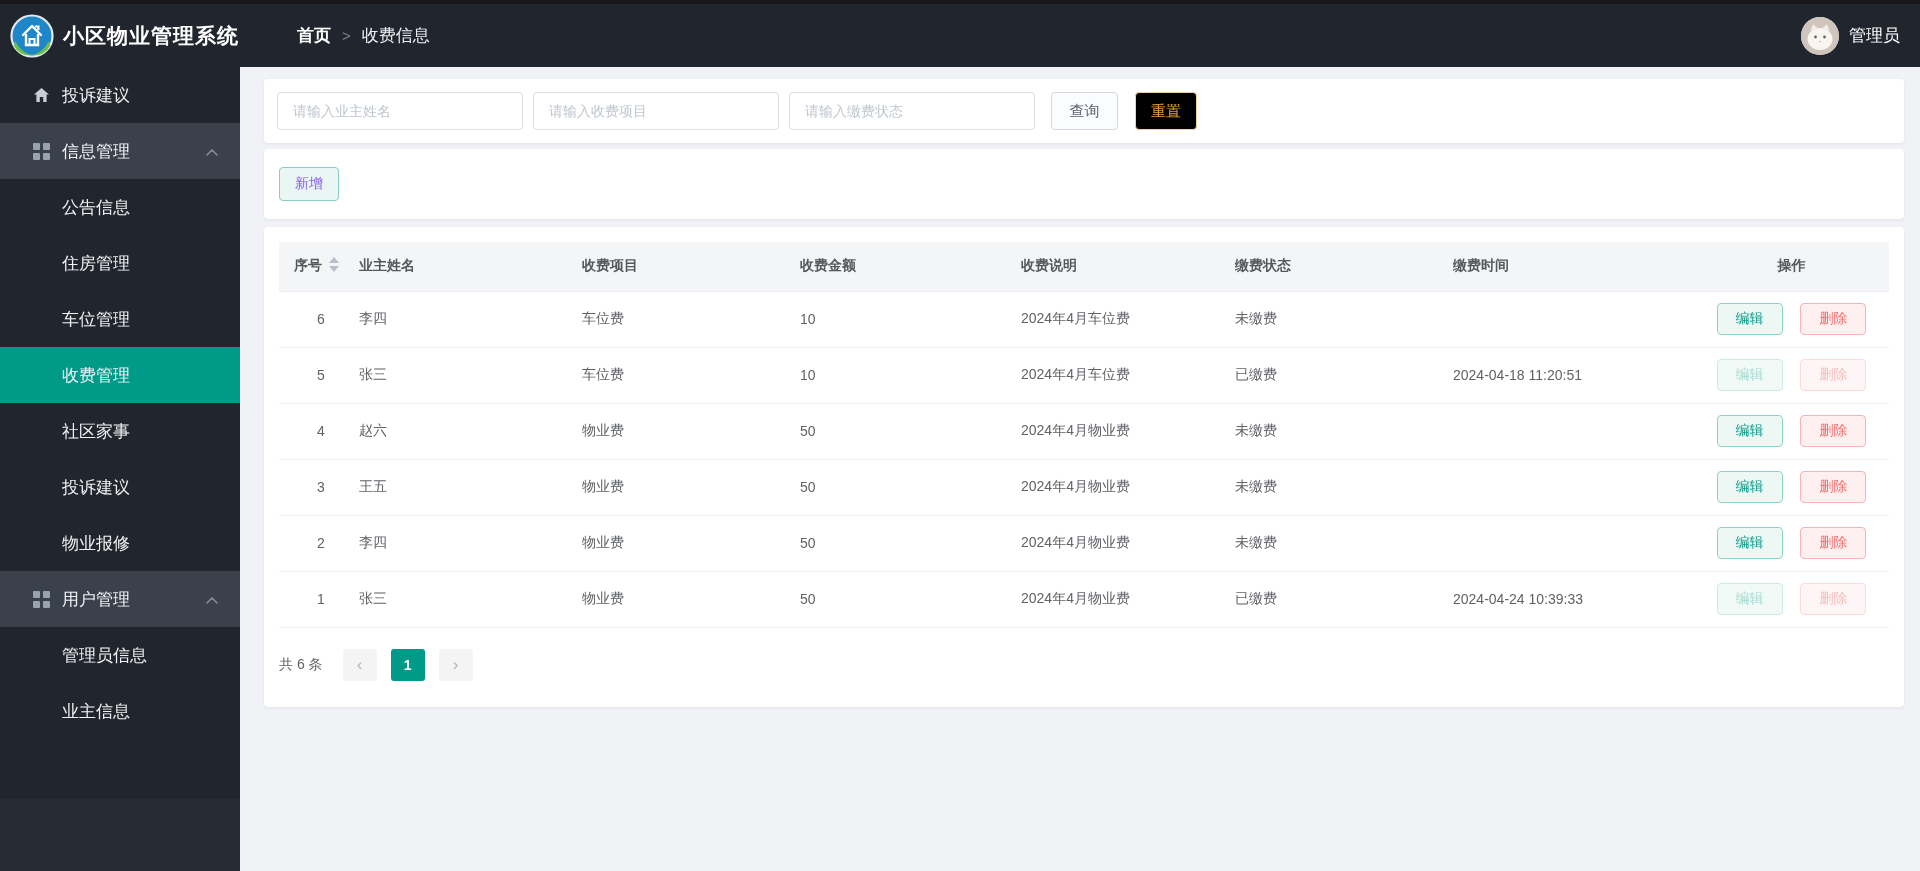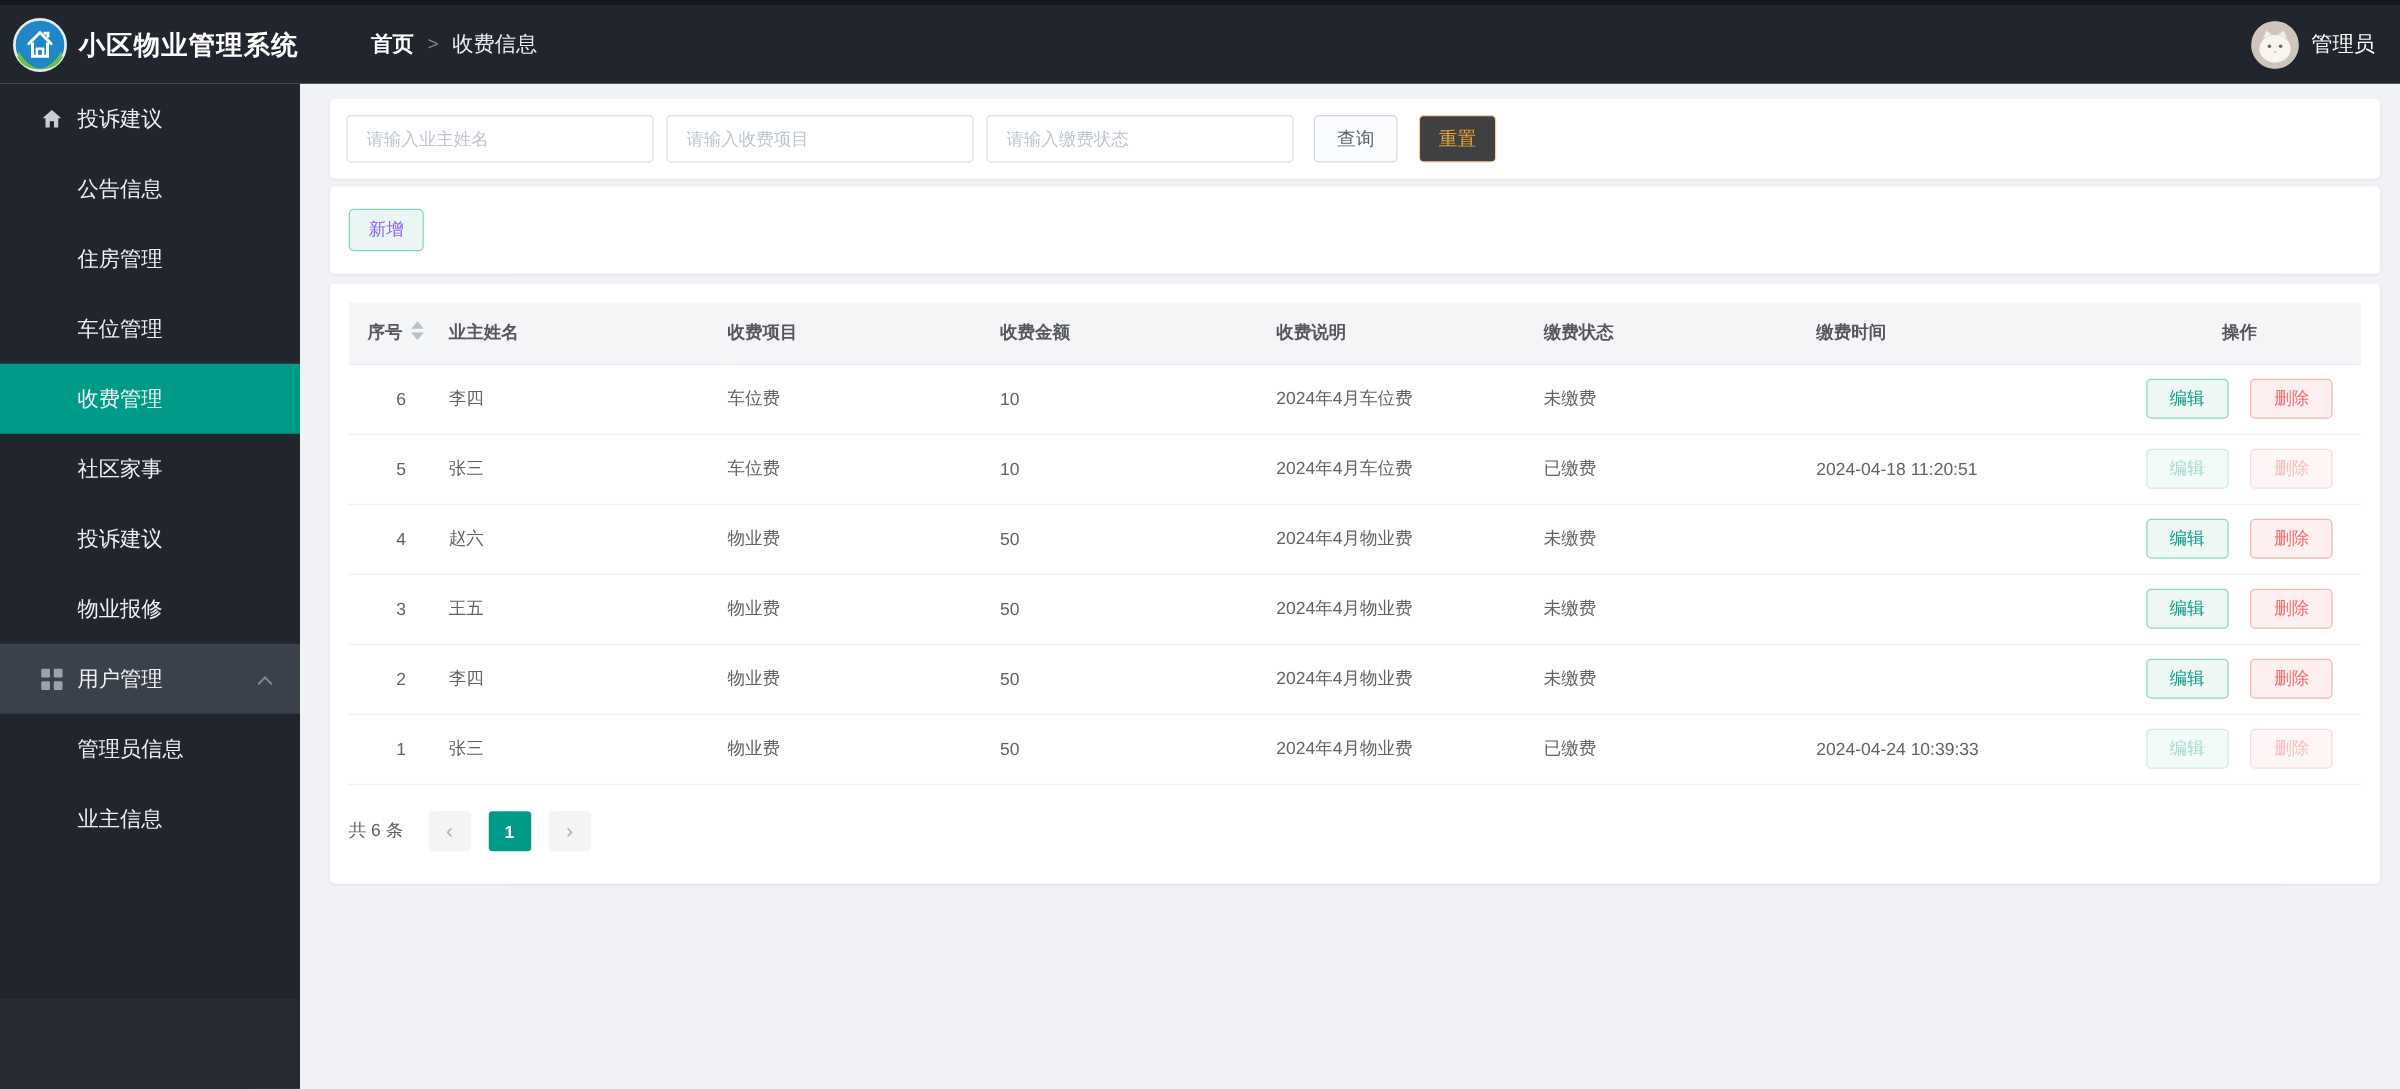--- a/index.html
+++ b/index.html
@@ -41,21 +41,21 @@
   .card { background:#fff; border-radius:4px; box-shadow:0 1px 3px rgba(0,0,0,.07); }
   .search-card { height:64px; display:flex; align-items:center; padding:0 13px; }
   .search-input {
     width:246px; height:38px; border:1px solid #dcdfe6; border-radius:4px;
     padding:0 15px; font-size:14px; color:#606266; margin-right:10px; outline:none;
     font-family:Liberation Sans, sans-serif;
   }
   .search-input::placeholder { color:#bfc6cf; }
   button { font-family:inherit; cursor:pointer; }
   .btn-query { margin-left:6px; width:67px; height:38px; background:#fbfcfd; border:1px solid #d3d8e0; border-radius:4px; color:#5b6270; font-size:15px; }
-  .btn-reset { margin-left:17px; width:62px; height:38px; background:#404040; border:1px solid #f3d19e; border-radius:4px; color:#e6a23c; font-size:15px; }
+  .btn-reset { margin-left:17px; width:62px; height:38px; background:#000000; border:1px solid #f3d19e; border-radius:4px; color:#e6a23c; font-size:15px; }
   .toolbar-card { height:70px; margin-top:6px; display:flex; align-items:center; padding:0 15px; }
   .btn-add { width:60px; height:34px; background:#e9f6f3; border:1px solid #87cfc2; border-radius:4px; color:#8b5cf6; font-size:14px; }
   .table-card { margin-top:8px; padding:15px 15px 26px; }
   table { width:100%; border-collapse:collapse; table-layout:fixed; font-size:14px; color:#5f6266; }
   thead th {
     background:#f4f5f7; height:49px; text-align:left; font-weight:600; color:#55575b;
     border-bottom:1px solid #e9ecf2;
   }
   th.c-seq { padding-left:15px; }
   th.c-op, td.c-op { text-align:center; }
@@ -120,20 +120,35 @@
 <aside class="sidebar">
   <div class="side-item t-root">
       <span class="si-icon">
         <svg viewBox="0 0 17 17" width="17" height="17">
           <path d="M8.5 1 L16 7.6 H13.6 V15 H10.2 V10 H6.8 V15 H3.4 V7.6 H1 Z" fill="#c9ced6"></path>
         </svg>
       </span>
 
       <span class="si-label">投诉建议</span>
 
+    </div>
+    <div class="side-item t-parent">
+
+      <span class="si-icon si-grid">
+        <i></i>
+        <i></i>
+        <i></i>
+        <i></i>
+      </span>
+      <span class="si-label">信息管理</span>
+      <span class="si-caret">
+        <svg viewBox="0 0 12 7" width="12" height="7">
+          <path d="M1 6 L6 1 L11 6" fill="none" stroke="#99a0aa" stroke-width="1.6" stroke-linecap="round"></path>
+        </svg>
+      </span>
     </div>
     <div class="side-item t-child">
 
       <span class="si-label">公告信息</span>
 
     </div>
     <div class="side-item t-child">
 
       <span class="si-label">住房管理</span>
 

